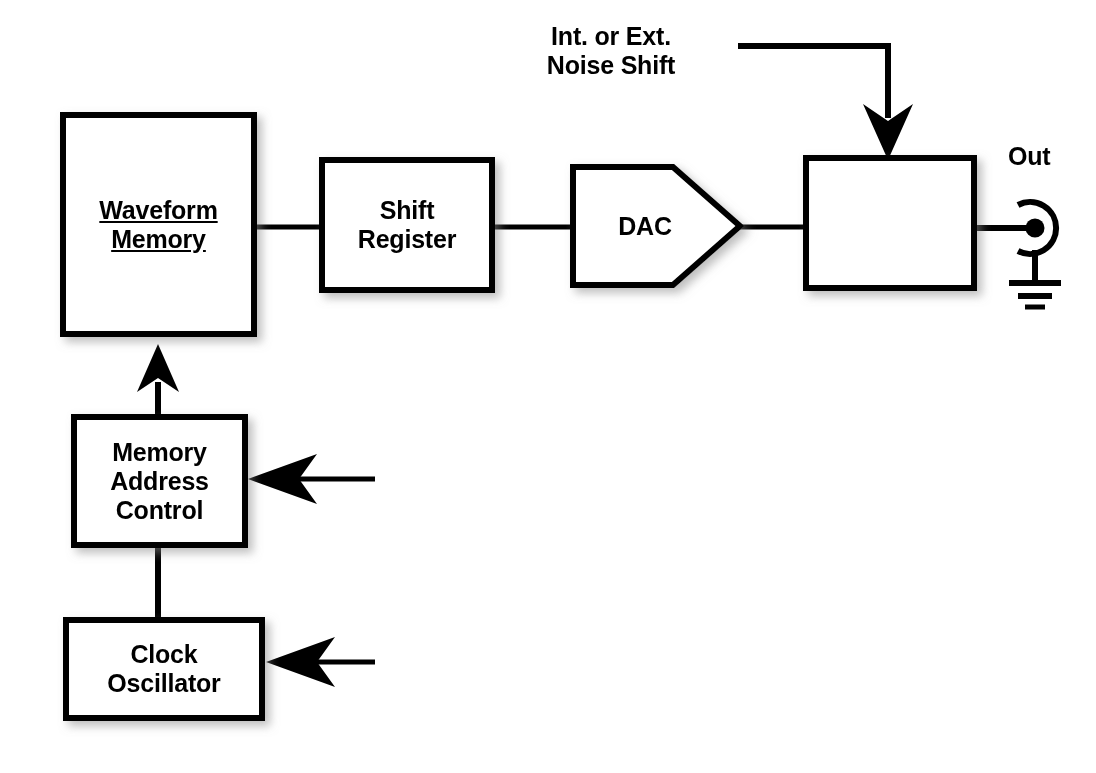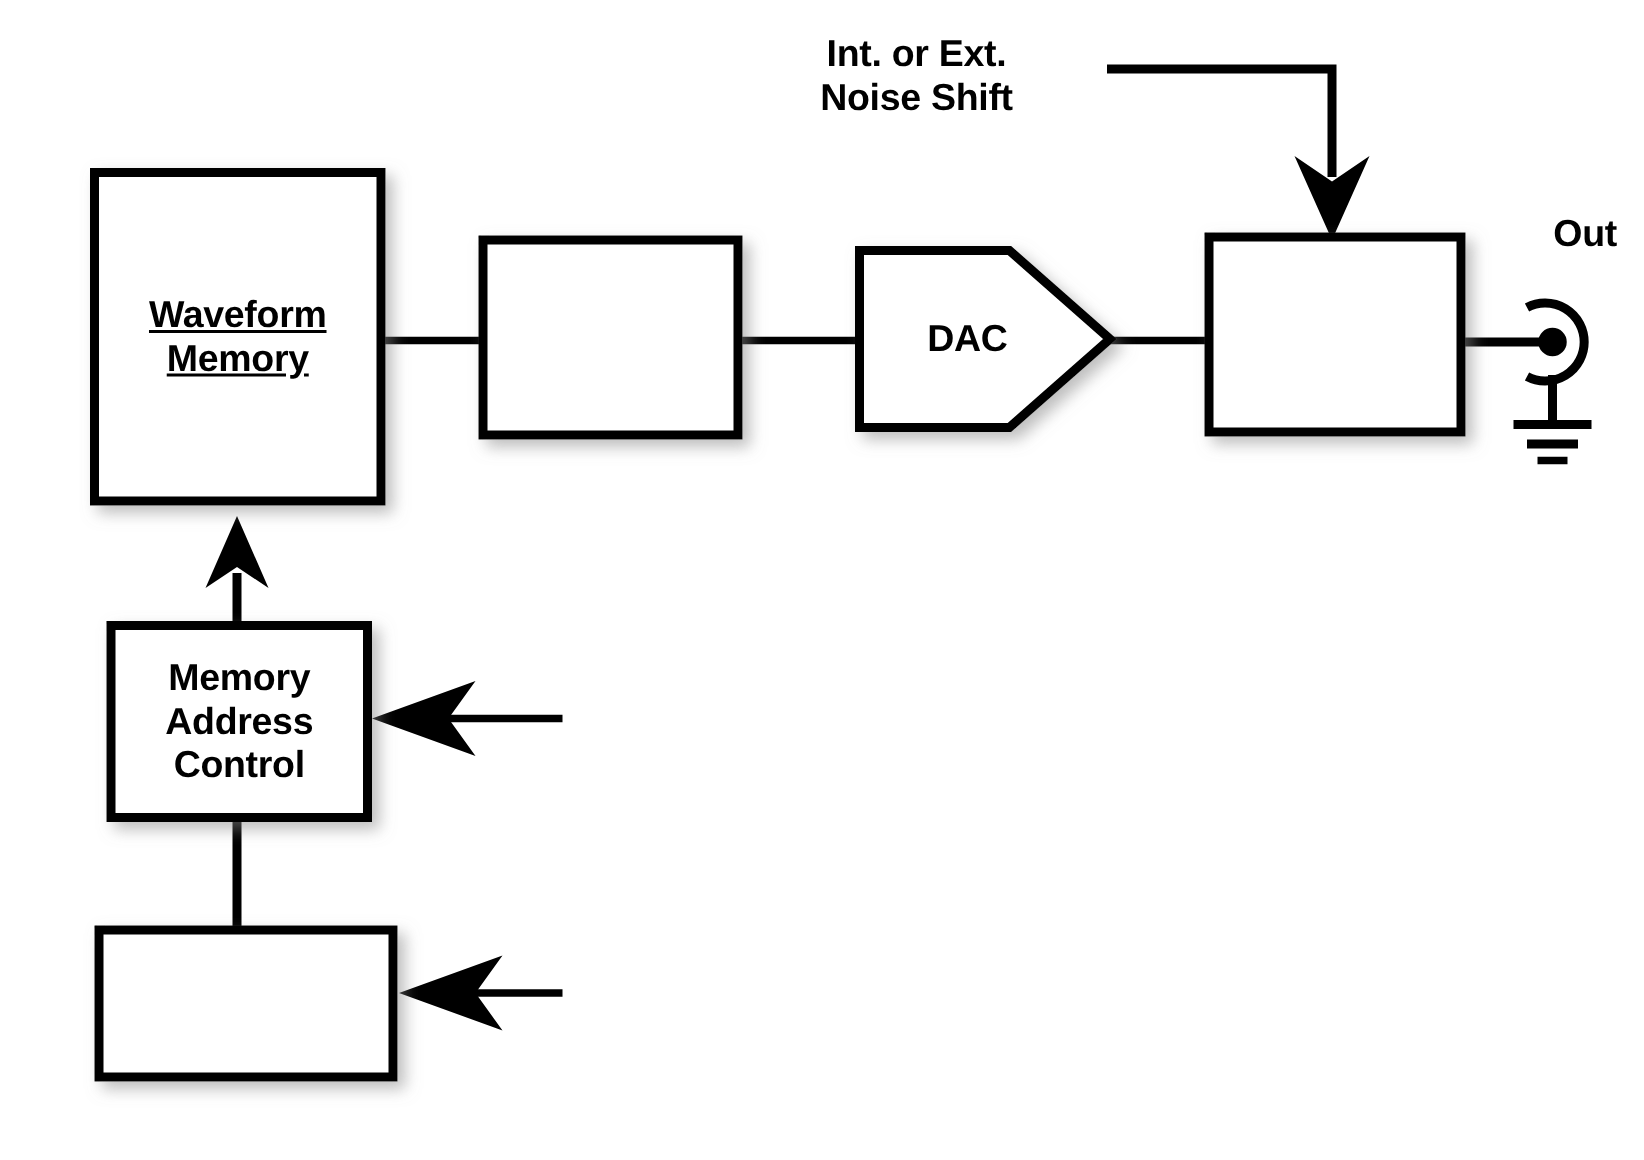--- a/index.html
+++ b/index.html
@@ -125,29 +125,33 @@
 
       <line x1="1009" y1="283" x2="1061" y2="283" stroke="#000000" stroke-width="6"></line>
       <line x1="1018" y1="296" x2="1052" y2="296" stroke="#000000" stroke-width="6"></line>
       <line x1="1025" y1="307" x2="1045" y2="307" stroke="#000000" stroke-width="5"></line>
     </g>
   </svg>
 
   <div class="blk-label" style="left:63px; top:115px; width:191px; height:219px;text-decoration:underline;">Waveform
 Memory</div>
 
+  <div class="blk-label" style="left:322px; top:160px; width:170px; height:130px;">Shift
+Register</div>
 
   <div class="blk-label" style="left:570px; top:164px; width:150px; height:124px;">DAC</div>
 
 
   <div class="blk-label" style="left:74px; top:417px; width:171px; height:128px;">Memory
 Address
 Control</div>
 
+  <div class="blk-label" style="left:66px; top:620px; width:196px; height:98px;">Clock
+Oscillator</div>
 
   <div class="free-label" style="left:498px; top:22px; width:226px; text-align:center;">Int. or Ext.
 Noise Shift</div>
 
-  <div class="free-label" style="left:1008px; top:142px; width:70px; text-align:right;">Out</div>
+  <div class="free-label" style="left:1008px; top:142px; width:70px; text-align:left;">Out</div>
 
 
 
 </div>
 
 </body></html>

